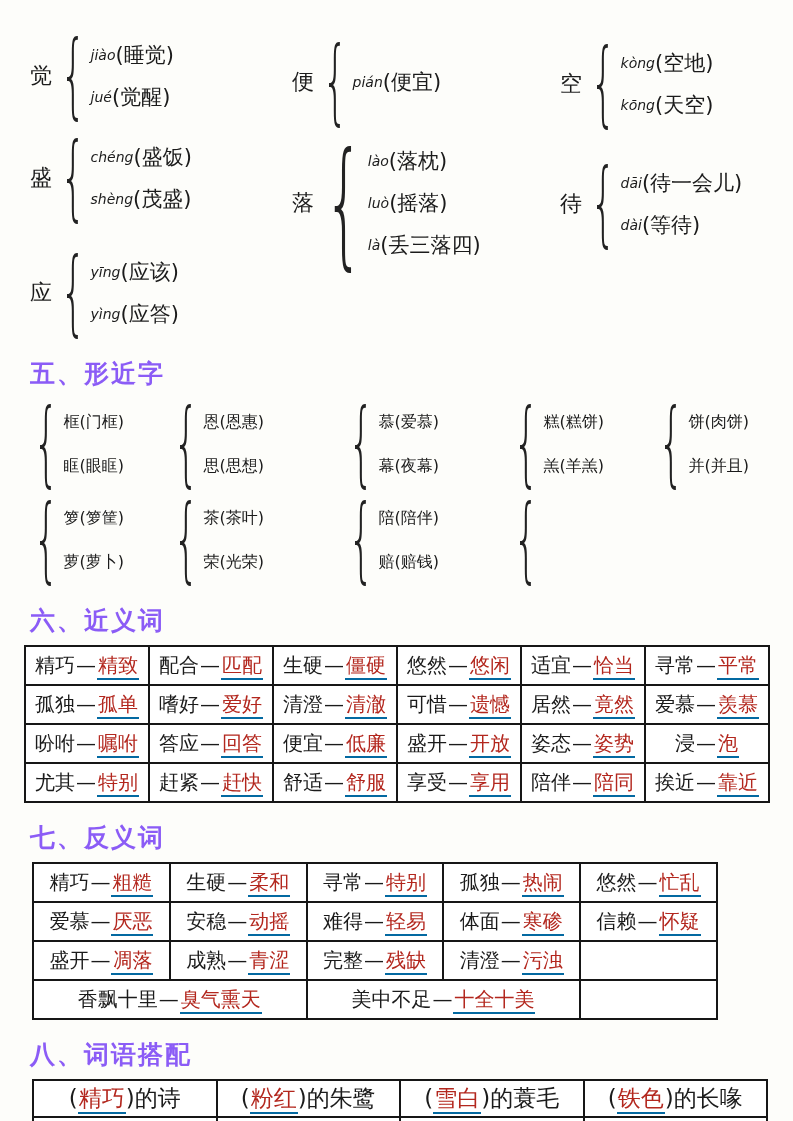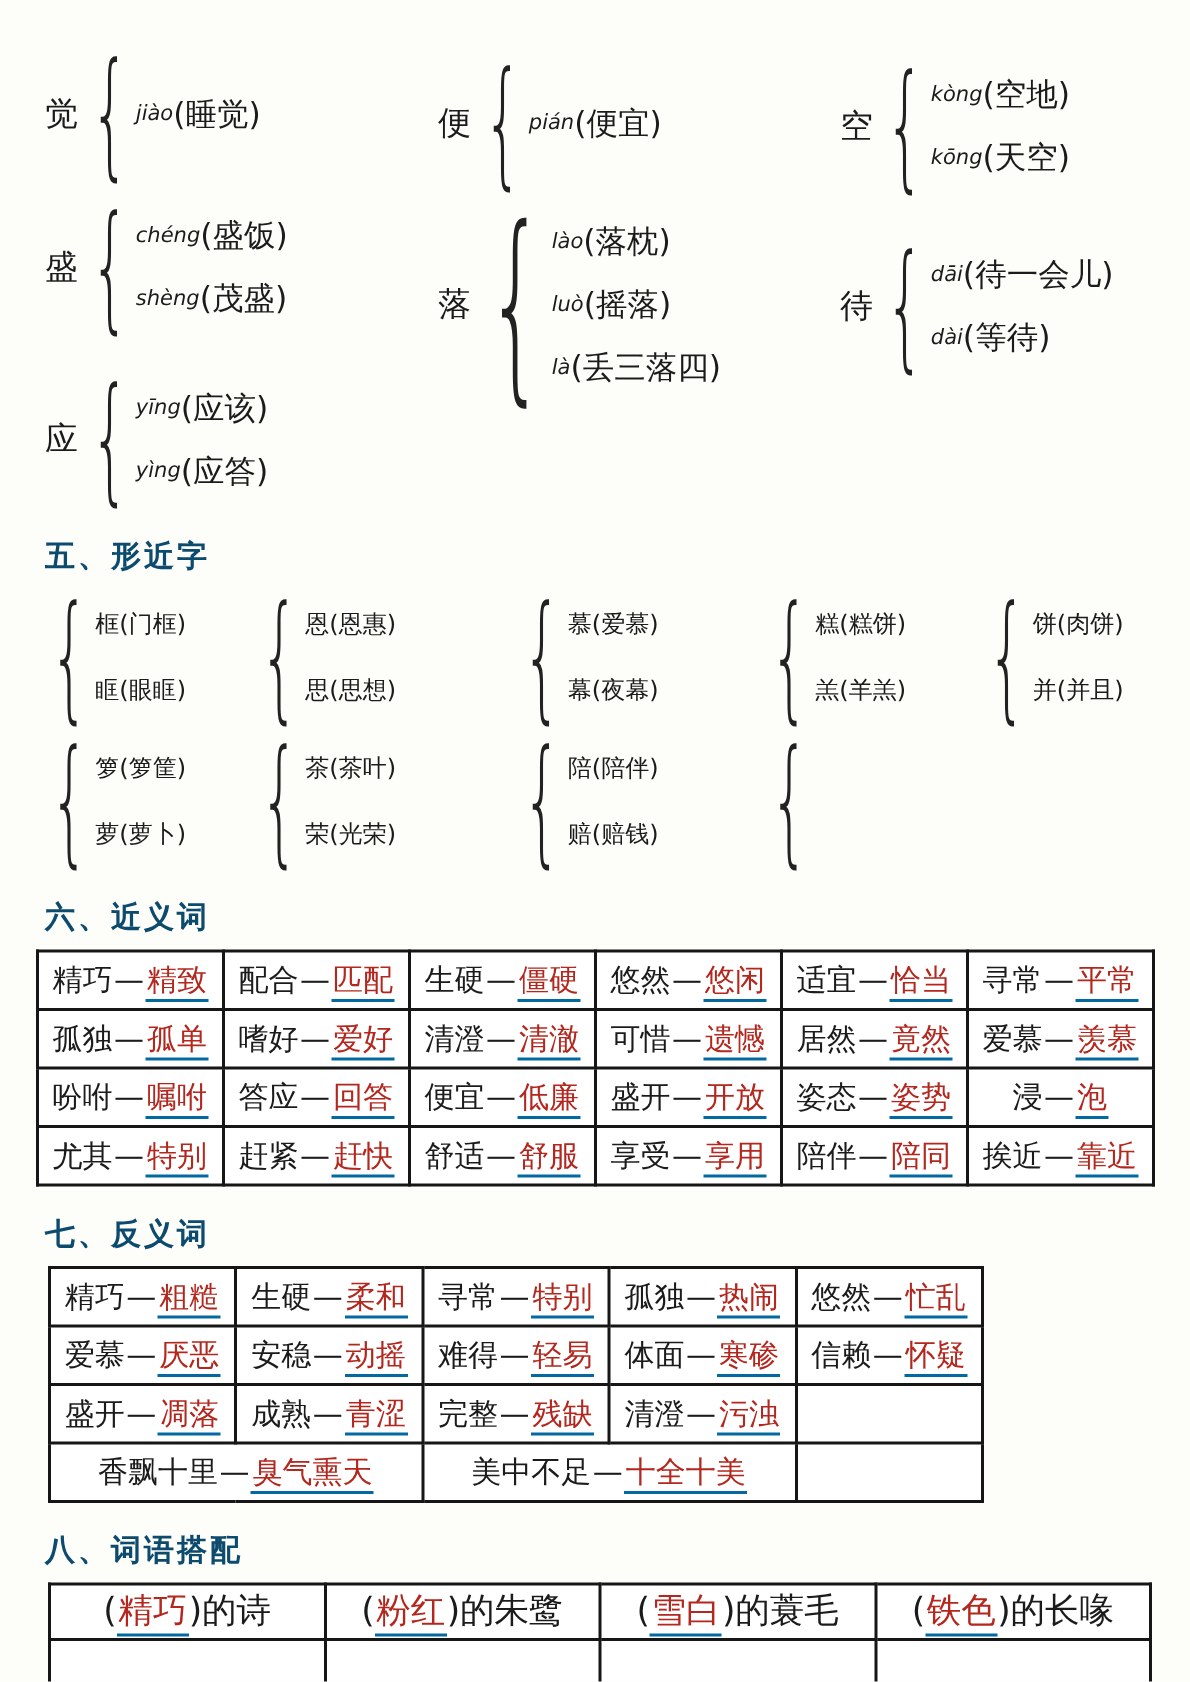--- a/index.html
+++ b/index.html
@@ -3,21 +3,21 @@
 <meta charset="utf-8">
 <style>
   *{margin:0;padding:0;box-sizing:border-box}
   html,body{background:#fdfdfa}
   body{width:793px;height:1121px;overflow:hidden;position:relative;
        font-family:"DejaVu Sans","Liberation Sans",sans-serif;color:#1b1b1b}
   
   .red{color:#b3271e}
   .u{display:inline-block;line-height:1.15;border-bottom:2px solid #0369a1;padding:0 1px 1px}
   .dash{padding:0 1px}
-  h2.sec{color:#0c4a6e;font-size:20px;font-weight:bold;letter-spacing:2px;margin:18px 0 8px 30px}
+  h2.sec{color:#8b5cf6;font-size:25px;font-weight:bold;letter-spacing:2px;margin:18px 0 8px 30px}
   
   .dyz{display:grid;grid-template-columns:262px 268px 1fr;padding-left:30px}
   .dyzcol{display:flex;flex-direction:column}
   .c1{padding-top:30px}.c2{padding-top:36px}.c3{padding-top:38px}
   .g{display:flex;align-items:center}
   .gchar{font-size:22px;margin-right:2px}
   .br{display:inline-block;line-height:1;font-weight:100;color:#222;transform:scaleX(.45)}
   .br2{font-size:92px;margin:0 -12px 0 -10px}
   .br3{font-size:138px;margin:0 -20px 0 -16px}
   .gi{height:42px;display:flex;align-items:center;font-size:21px;white-space:nowrap}
@@ -25,36 +25,40 @@
   .mb1{margin-bottom:10px}.mb2{margin-bottom:23px}.mb3{margin-bottom:6px}.mb4{margin-bottom:28px}
   
   .xjz{display:grid;grid-template-columns:140px 175px 165px 145px auto;padding-left:25px;row-gap:4px}
   .xg{display:flex;align-items:center}
   .brx{font-size:92px;margin:0 -12px 0 -8px}
   .xi{height:44px;display:flex;align-items:center;font-size:16px;white-space:nowrap}
   
   table{border-collapse:collapse;table-layout:fixed;background:#fff}
   td{border:2px solid #161616;text-align:center;font-size:20px;height:39px;padding:0 2px;white-space:nowrap}
   .tbl-syn{width:746px;margin-left:24px}
-  .tbl-ant{width:624px;margin-left:32px}
+  .tbl-ant{width:686px;margin-left:32px}
   .tbl-col{width:736px;margin-left:32px}
   .tbl-col td{height:37px;font-size:23px}
 </style>
 </head>
 <body>
 
 <div class="dyz">
   <div class="dyzcol c1">
     <div class="g mb1">
       <span class="gchar">觉</span>
       <span class="br br2">{</span>
       <div>
         <div class="gi">
             <span class="py">jiào</span>
             <span>(睡觉)</span>
+          </div>
+        <div class="gi">
+            <span class="py">jué</span>
+            <span>(觉醒)</span>
           </div>
       </div>
     </div>
     <div class="g mb2">
       <span class="gchar">盛</span>
       <span class="br br2">{</span>
       <div>
         <div class="gi">
             <span class="py">chéng</span>
             <span>(盛饭)</span>

